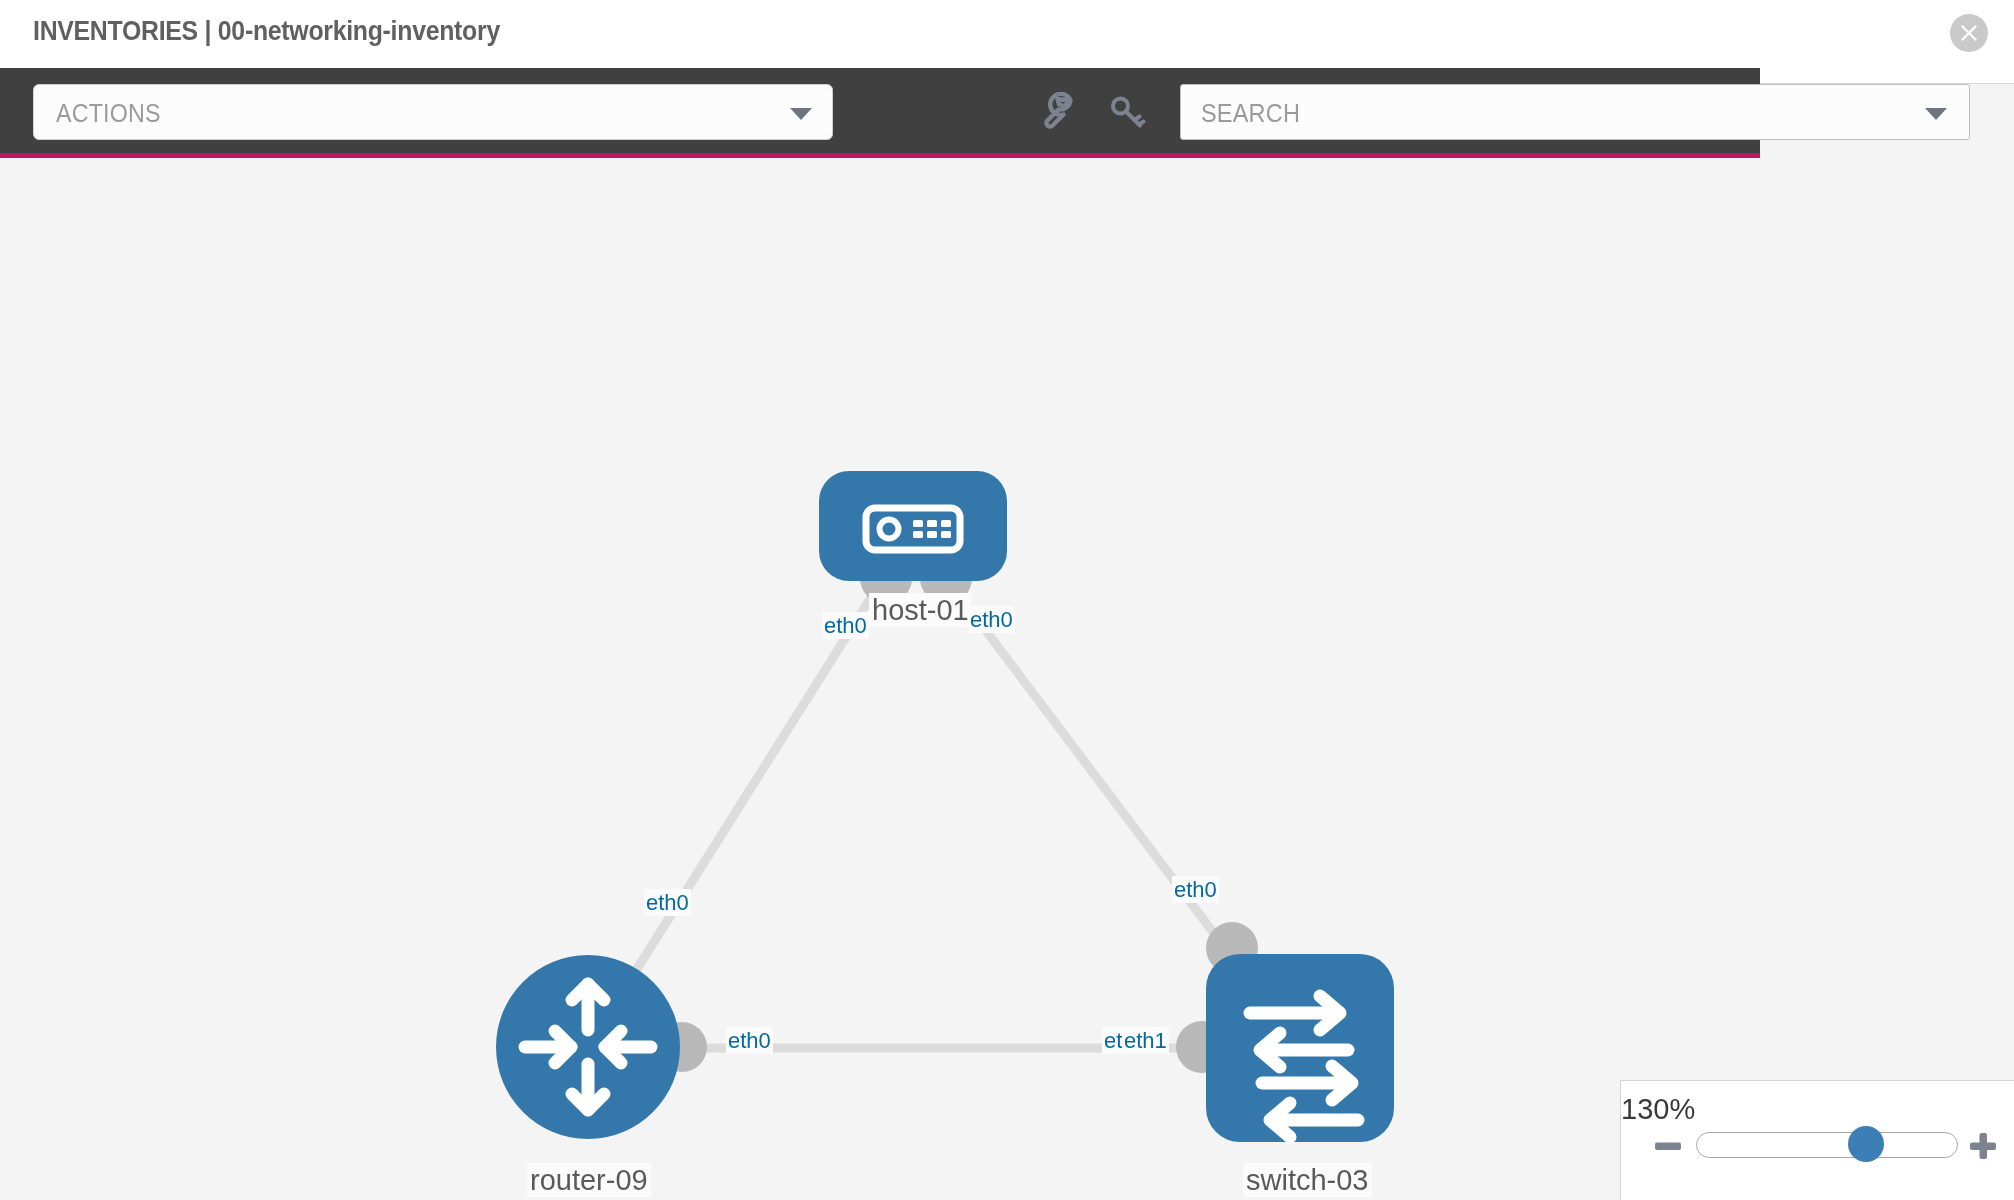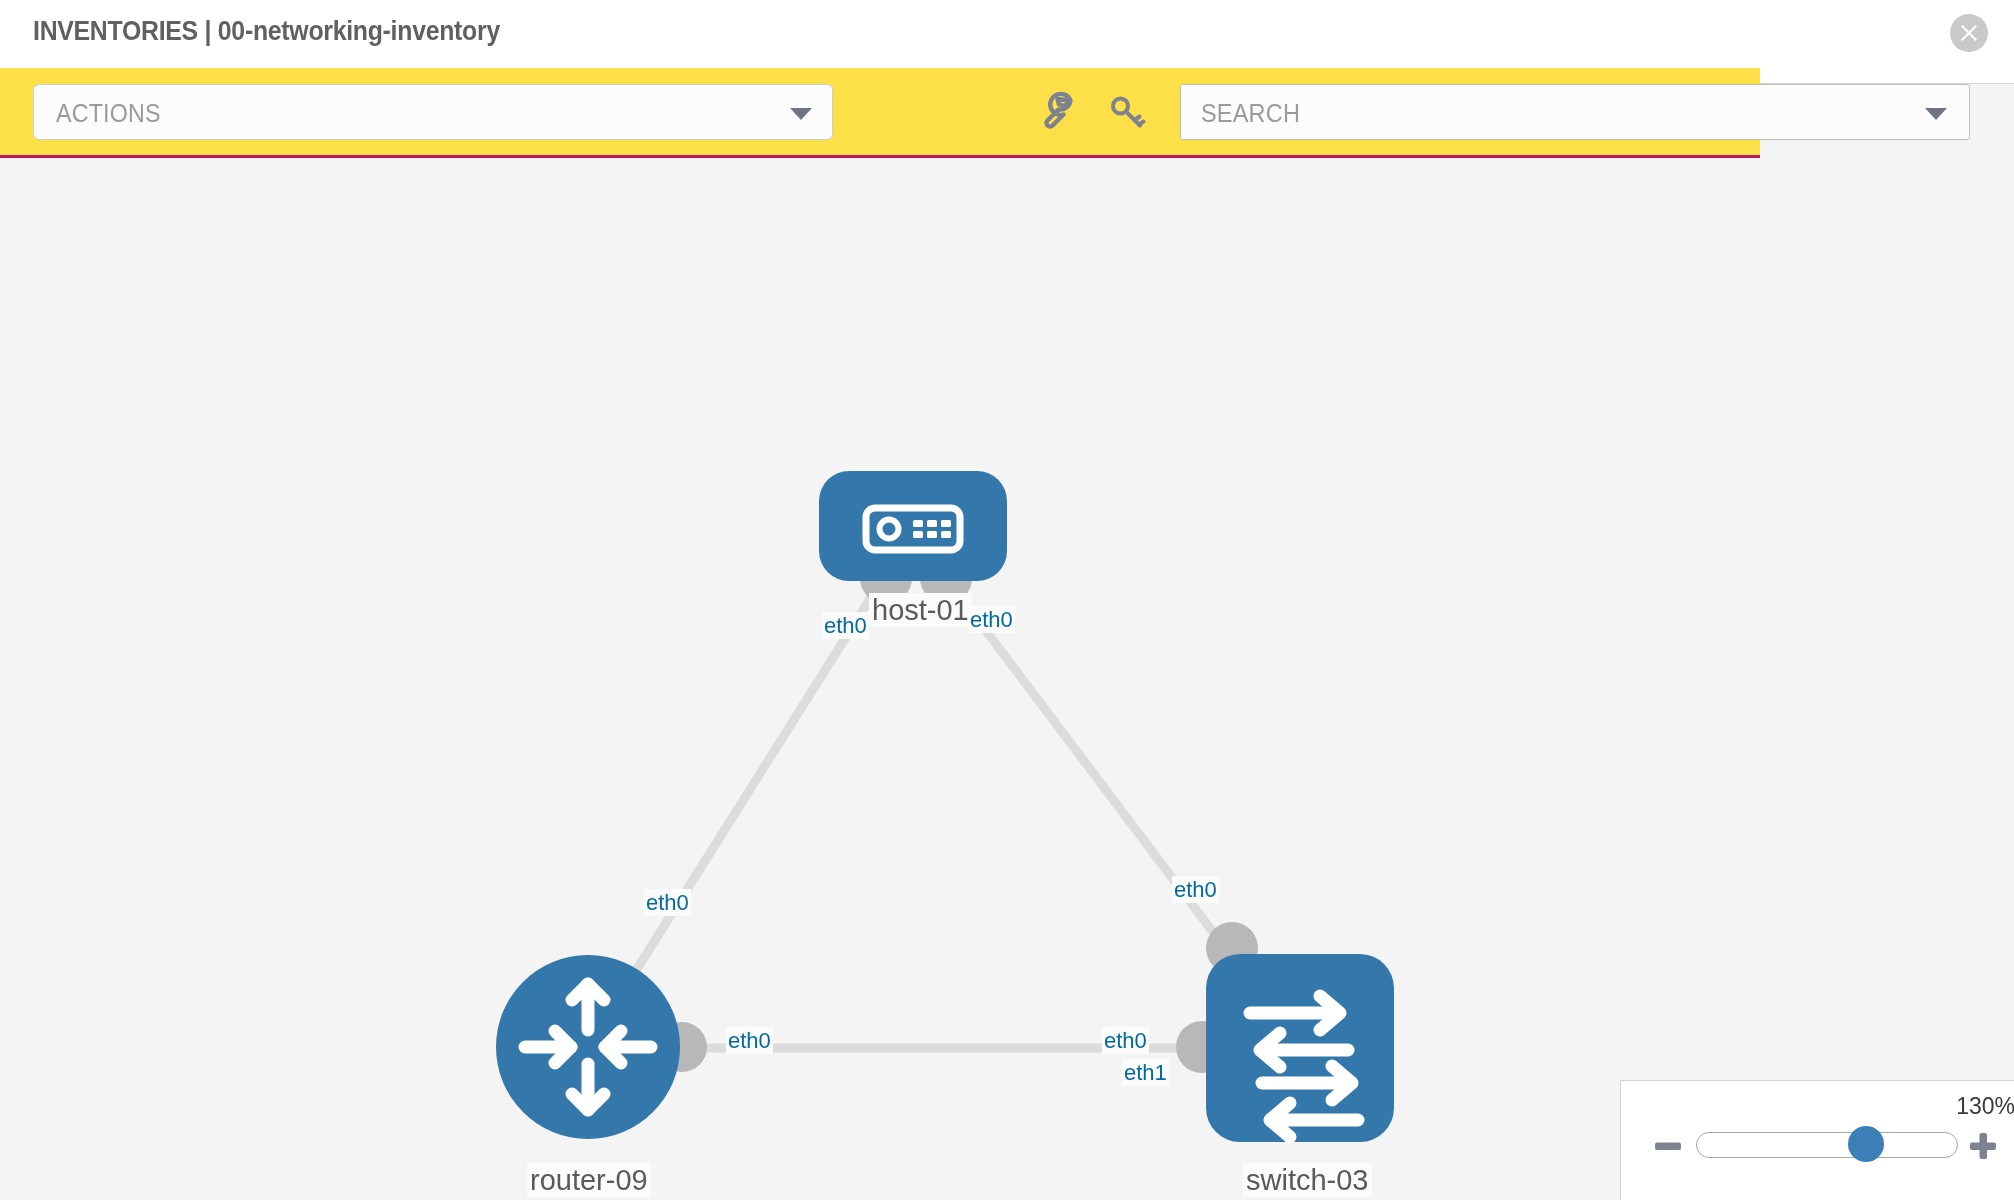--- a/index.html
+++ b/index.html
@@ -40,22 +40,22 @@
     border-radius: 50%;
     background: #c9c9c9;
     cursor: pointer;
   }
   .close-btn svg { display: block; }
 
   
   .toolbar {
     position: absolute; left: 0; top: 68px;
     width: 1760px; height: 90px;
-    background: #fde047;
-    border-bottom: 3px solid #be185d;
+    background: #404040;
+    border-bottom: 5px solid #be185d;
     box-sizing: border-box;
   }
   .actions-select {
     position: absolute; left: 33px; top: 16px;
     width: 800px; height: 56px;
     background: #fcfcfc;
     border: 1px solid #cfcfcf;
     border-radius: 6px;
     box-sizing: border-box;
     cursor: pointer;
@@ -137,22 +137,22 @@
   .zoom-panel {
     position: absolute; left: 1620px; top: 1080px;
     width: 394px; height: 120px;
     background: #ffffff;
     border: 1px solid #d3d3d3;
     border-bottom: none; border-right: none;
     box-sizing: border-box;
   }
   .zoom-pct {
     position: absolute; top: 12px; left: 0; width: 394px;
-    text-align: right;
-    font-size: 23px;
+    text-align: left;
+    font-size: 29px;
     color: #3a3a3a;
   }
   .zoom-minus, .zoom-plus {
     position: absolute; top: 48px;
     width: 34px; height: 34px;
     cursor: pointer;
   }
   .zoom-minus { left: 30px; }
   .zoom-plus  { right: 14px; }
   .zoom-track {
@@ -300,21 +300,21 @@
     <div class="iflabel" style="left:968px; top:448px;">eth0</div>
 
     <div class="iflabel" style="left:644px; top:731px;">eth0</div>
 
     <div class="iflabel" style="left:1172px; top:718px;">eth0</div>
 
     <div class="iflabel" style="left:726px; top:869px;">eth0</div>
 
     <div class="iflabel" style="left:1102px; top:869px;">eth0</div>
 
-    <div class="iflabel" style="left:1122px; top:869px;margin-top:32px;">eth1</div>
+    <div class="iflabel" style="left:1122px; top:869px;">eth1</div>
   </div>
 
   <div class="zoom-panel">
     <div class="zoom-pct">130%</div>
 
     <div class="zoom-minus">
       <svg width="34" height="34" viewBox="0 0 34 34">
         <rect x="4" y="13.5" width="26" height="7.5" rx="2" fill="#7c8290"></rect>
       </svg>
     </div>

